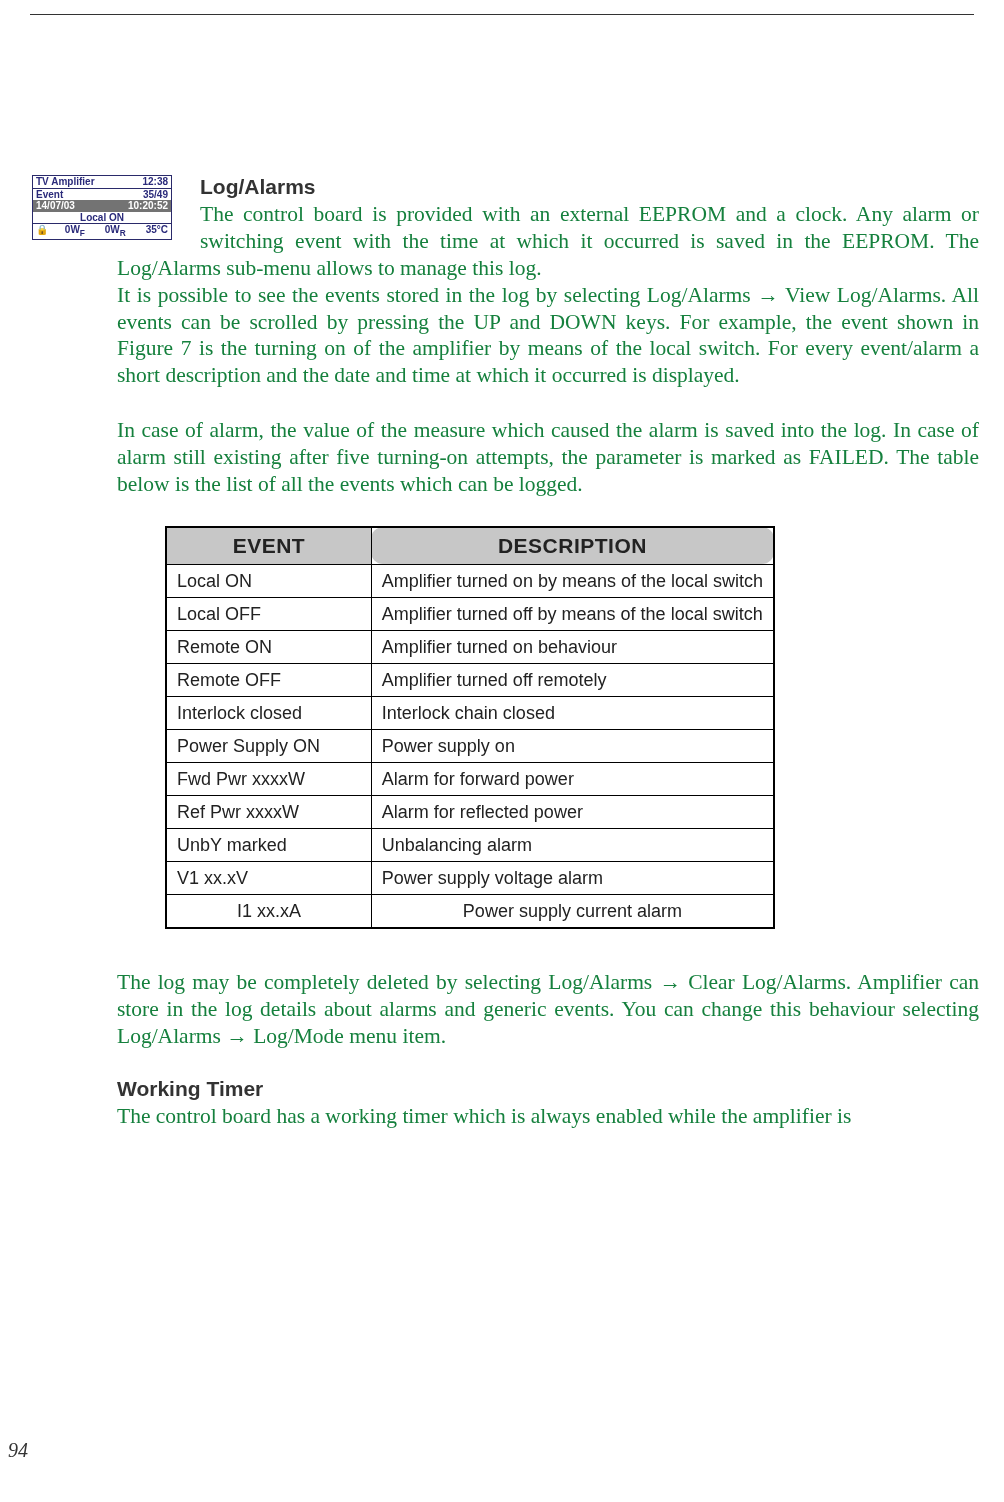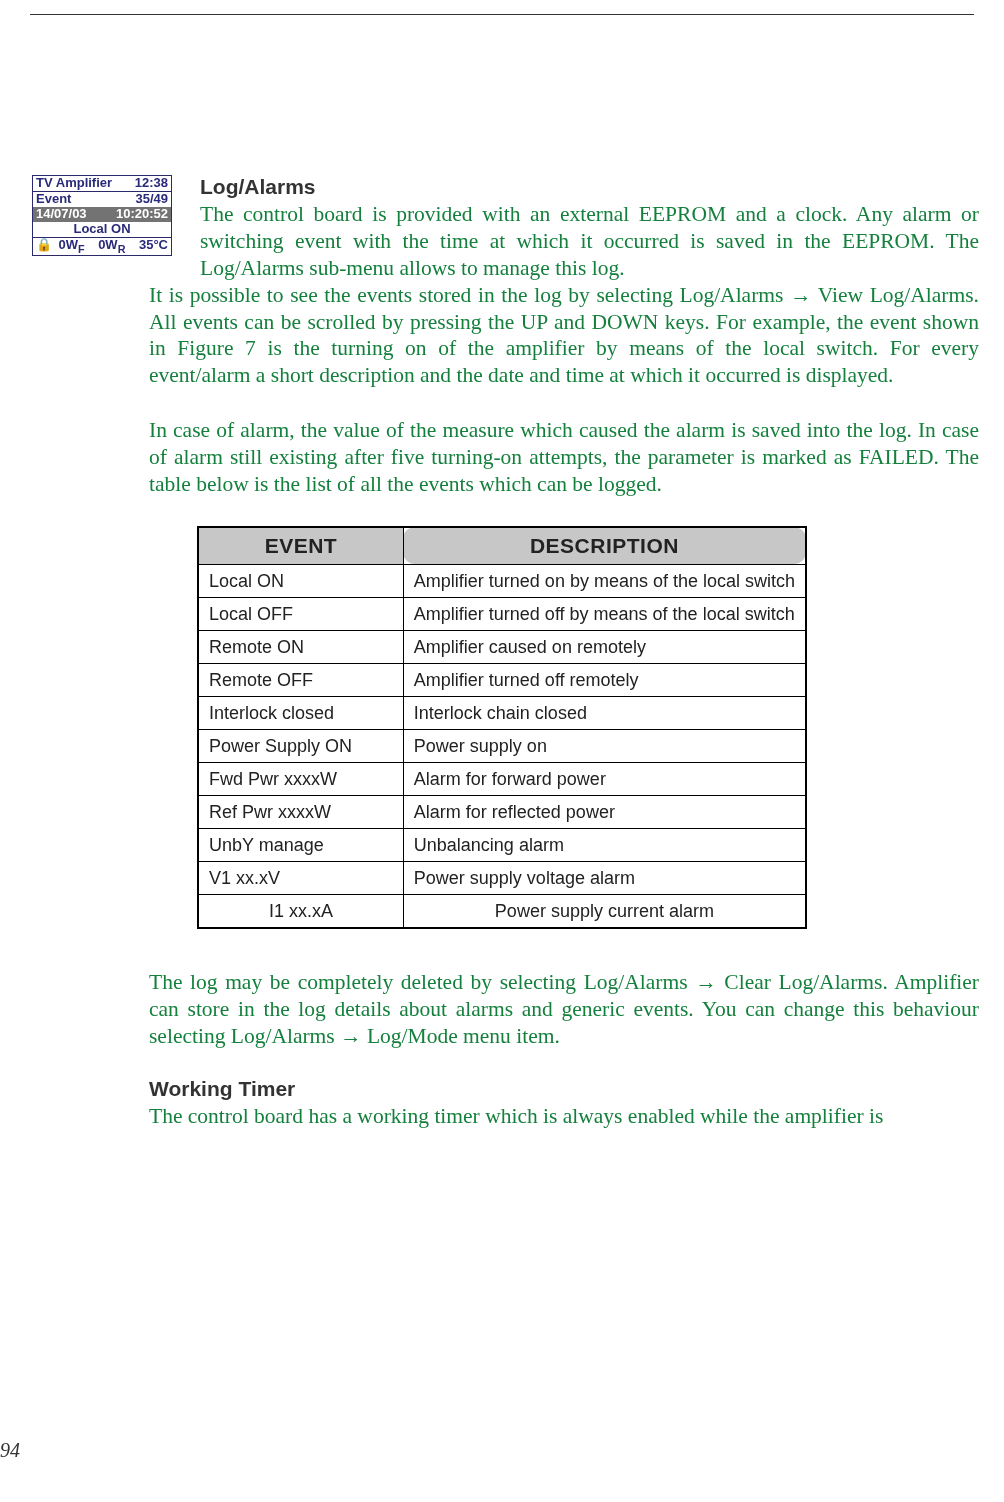--- a/index.html
+++ b/index.html
@@ -21,27 +21,27 @@
       top: 175px;
       left: 30px;
       right: 25px;
     }
     .lcd-column {
       float: left;
       width: 170px;
       margin-right: 0;
     }
     .text-column {
-      margin-left: 119px;
+      margin-left: 87px;
     }
     .lcd {
       width: 138px;
       border: 1.5px solid #2a2a6a;
       font-family: Arial, sans-serif;
-      font-size: 13px;
+      font-size: 10px;
       line-height: 1.15;
       font-weight: bold;
       color: #2a2a7a;
       background: #fff;
       margin-left: 2px;
     }
     .lcd-row {
       display: flex;
       justify-content: space-between;
       padding: 0 3px;
@@ -97,21 +97,21 @@
       border-bottom: 1px solid #000;
       color: #222;
       vertical-align: top;
       white-space: nowrap;
     }
     .events-table tr:last-child td { border-bottom: 2px solid #000; text-align: center; }
     .events-table td:first-child { width: 185px; }
     .page-number {
       position: absolute;
       bottom: 40px;
-      left: 0;
+      left: 8px;
       font-style: italic;
       font-size: 20px;
       color: #333;
     }
   </style>
 </head>
 <body>
 
 <div class="top-rule"></div>
 
@@ -163,21 +163,21 @@
           <tr>
             <td>Local ON</td>
             <td>Amplifier turned on by means of the local switch</td>
           </tr>
           <tr>
             <td>Local OFF</td>
             <td>Amplifier turned off by means of the local switch</td>
           </tr>
           <tr>
             <td>Remote ON</td>
-            <td>Amplifier caused on remotely</td>
+            <td>Amplifier turned on behaviour</td>
           </tr>
           <tr>
             <td>Remote OFF</td>
             <td>Amplifier turned off remotely</td>
           </tr>
           <tr>
             <td>Interlock closed</td>
             <td>Interlock chain closed</td>
           </tr>
           <tr>
@@ -186,21 +186,21 @@
           </tr>
           <tr>
             <td>Fwd Pwr xxxxW</td>
             <td>Alarm for forward power</td>
           </tr>
           <tr>
             <td>Ref Pwr xxxxW</td>
             <td>Alarm for reflected power</td>
           </tr>
           <tr>
-            <td>UnbY manage</td>
+            <td>UnbY marked</td>
             <td>Unbalancing alarm</td>
           </tr>
           <tr>
             <td>V1 xx.xV</td>
             <td>Power supply voltage alarm</td>
           </tr>
           <tr>
             <td>I1 xx.xA</td>
             <td>Power supply current alarm</td>
           </tr>

